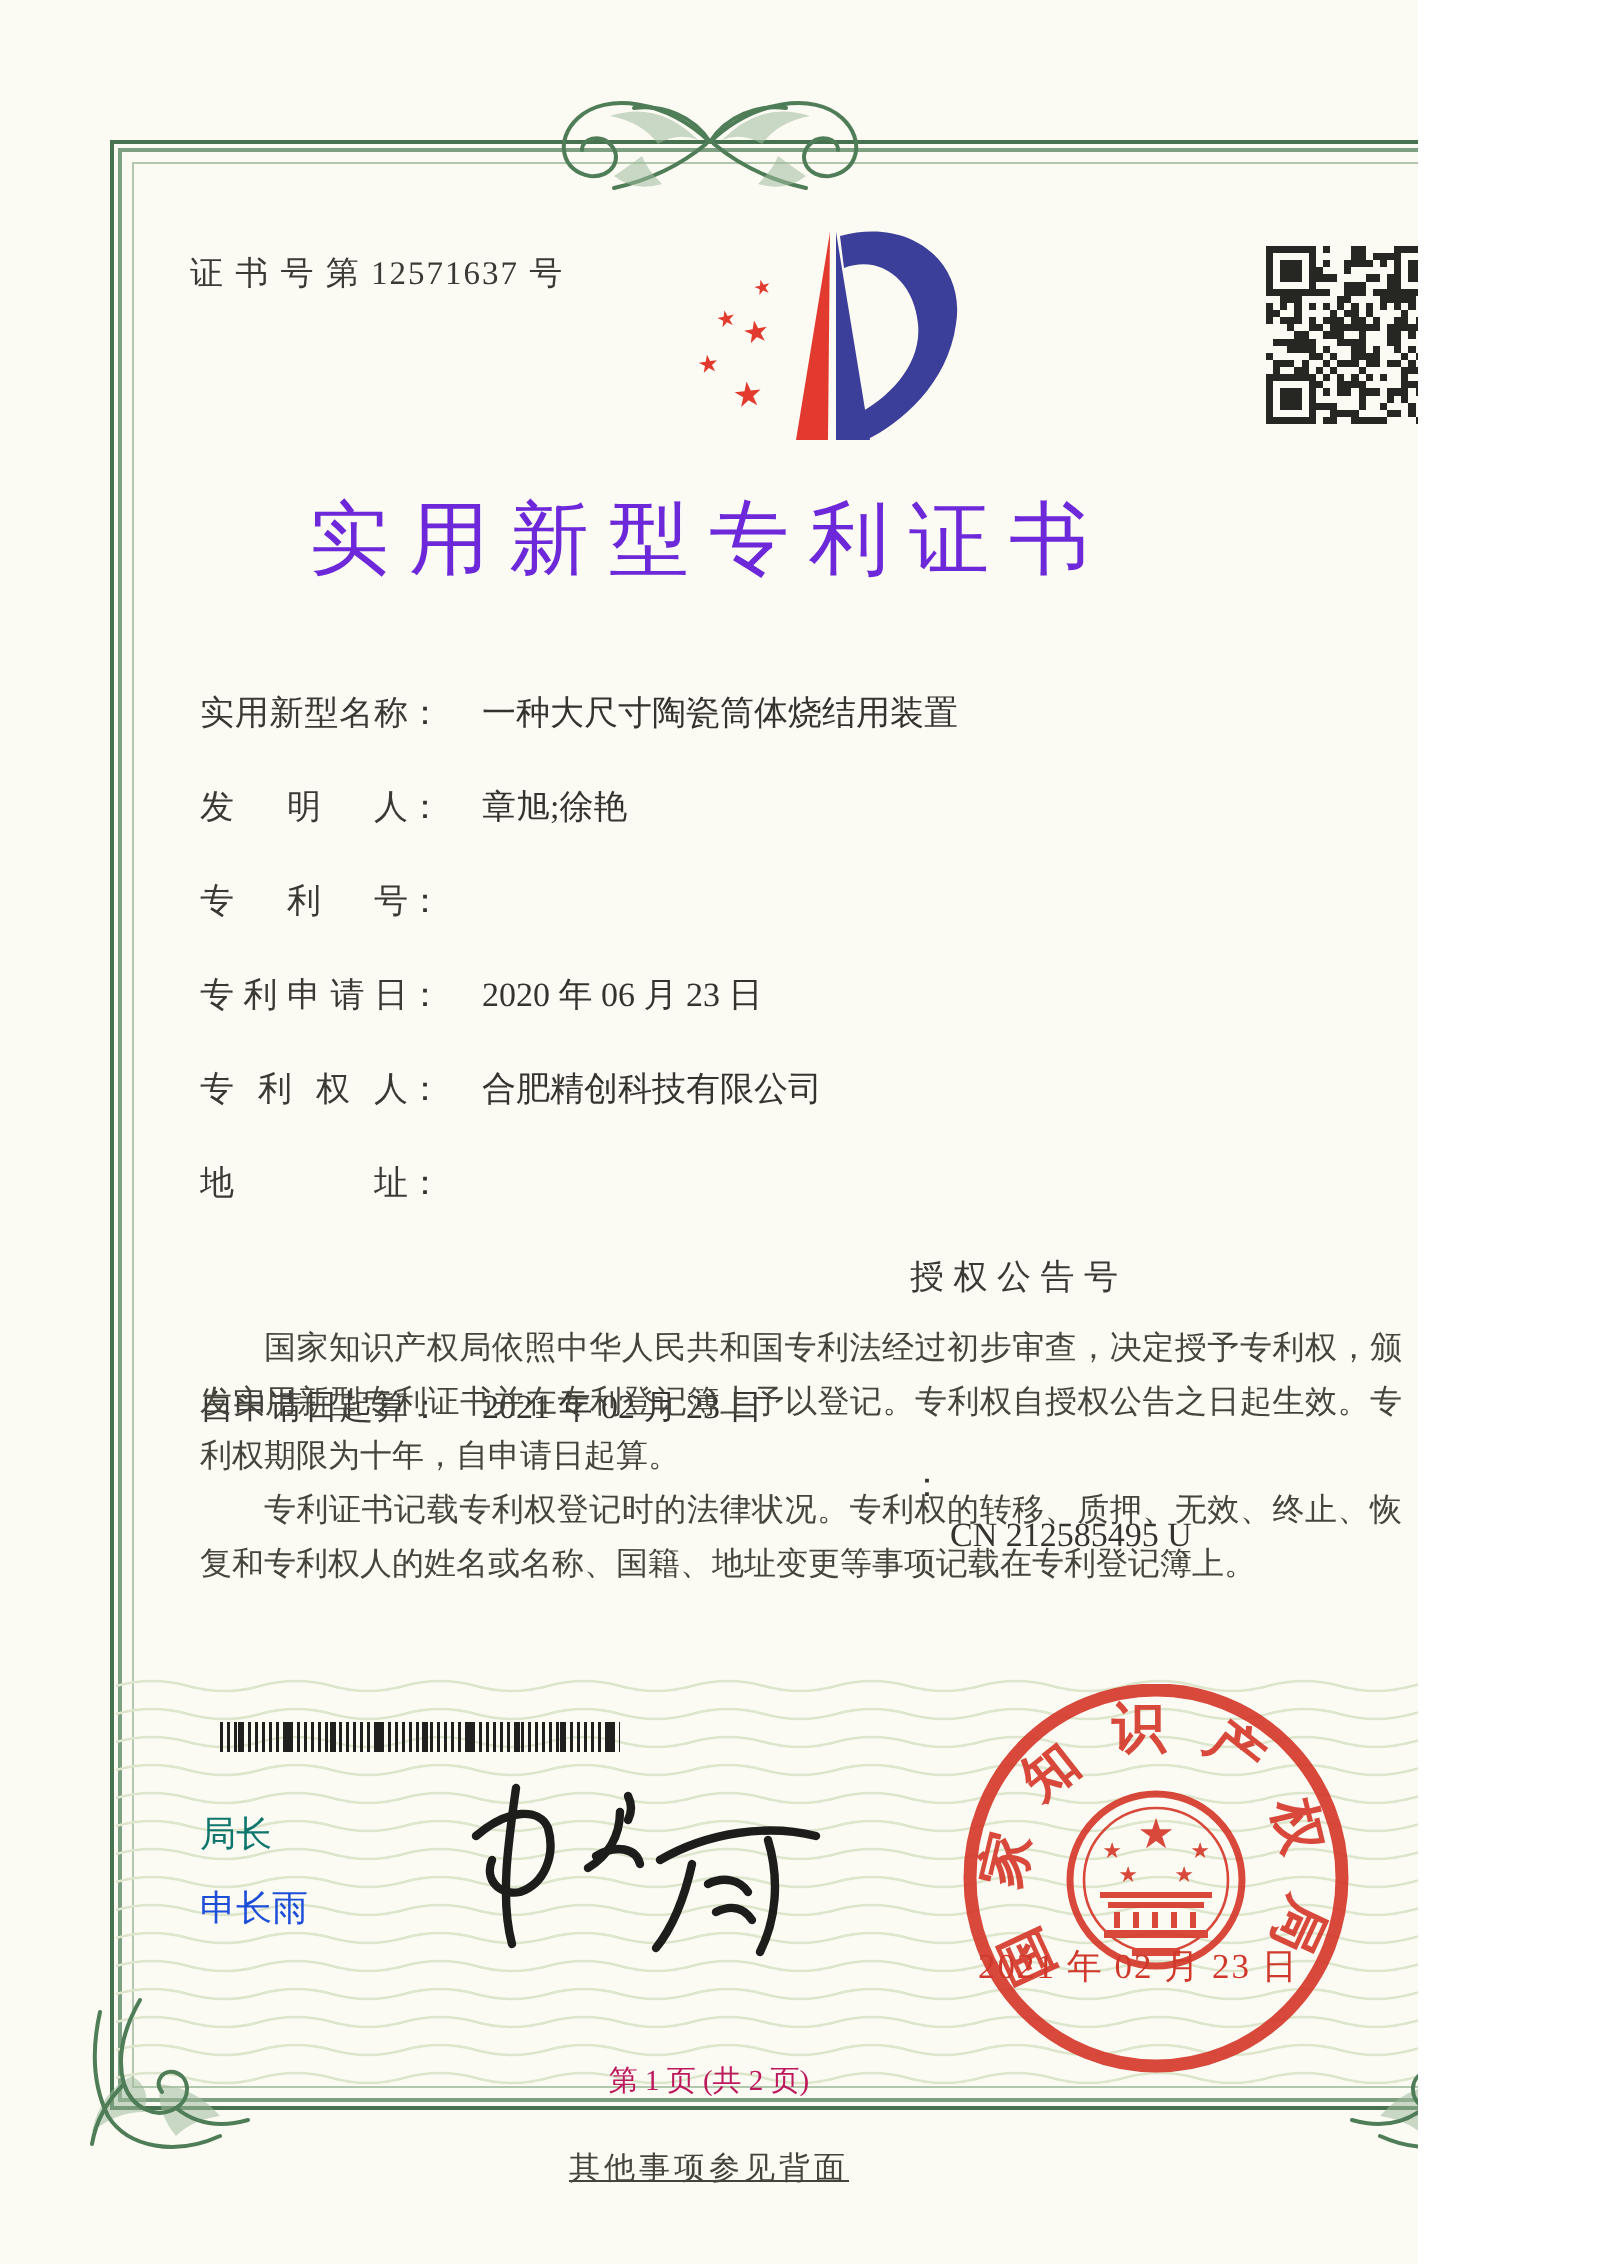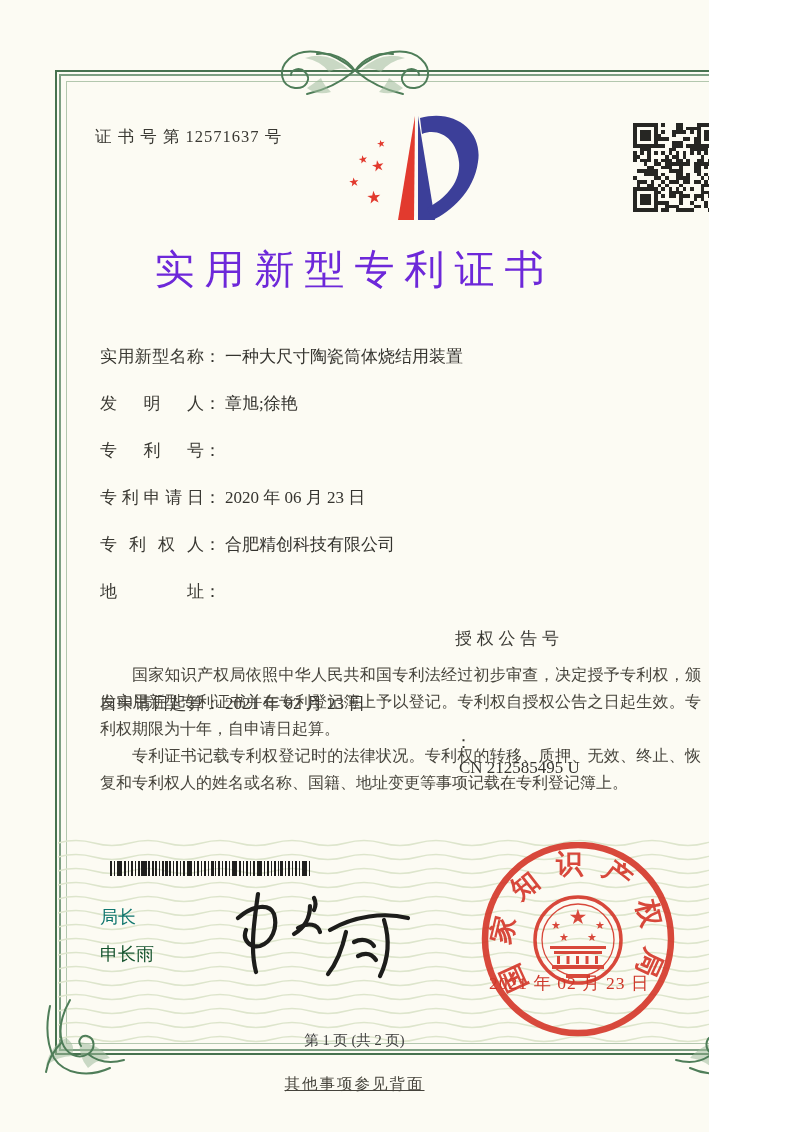--- a/index.html
+++ b/index.html
@@ -28,48 +28,48 @@
   .logo{position:absolute;left:338px;top:112px;}
   .qr{position:absolute;left:633px;top:123px;width:89px;height:89px;}
   .title{position:absolute;left:0;right:0;top:242px;text-align:center;
     font-size:40px;letter-spacing:10px;color:#6d28d9;font-weight:500;}
 
   
   .fields{position:absolute;left:100px;top:344px;width:600px;font-size:17px;line-height:25px;}
   .frow{display:flex;margin-bottom:22px;align-items:center;}
   .flabel{display:inline-block;width:104px;flex:0 0 104px;text-align:justify;text-align-last:justify;color:#3a3933;}
   .fcolon{flex:0 0 auto;}
-  .fvalue{margin-left:4px;}
+  .fvalue{margin-left:20px;}
   .fvalue.addr{max-width:446px;}
   .grant-first{display:flex;width:355px;flex:0 0 355px;}
   .grant-second{display:flex;flex-direction:column;}
 
   
   .paras{position:absolute;left:100px;top:661px;width:601px;
     font-size:16px;line-height:27px;text-align:justify;color:#46443c;}
   .paras p{margin:0;text-indent:2em;}
 
   
   .barcode{position:absolute;left:110px;top:861px;width:200px;height:15px;
     background-image:
       repeating-linear-gradient(90deg,#20201e 0 1.5px,transparent 1.5px 3.5px),
       repeating-linear-gradient(90deg,#20201e 0 1px,transparent 1px 7px),
       repeating-linear-gradient(90deg,transparent 0 9px,#20201e 9px 12px,transparent 12px 23px);}
   .director-title{position:absolute;left:100px;top:905px;font-size:18px;color:#0f766e;
     font-family:"Liberation Sans","DejaVu Sans",sans-serif;}
-  .director-name{position:absolute;left:100px;top:942px;font-size:18px;color:#14532d;
+  .director-name{position:absolute;left:100px;top:942px;font-size:18px;color:#1d4ed8;
     font-family:"Liberation Sans","DejaVu Sans",sans-serif;}
   .signature{position:absolute;left:226px;top:888px;}
   .sig-stroke{fill:none;stroke:#1d1d1b;stroke-width:4.2;stroke-linecap:round;stroke-linejoin:round;}
 
   .seal{position:absolute;left:478px;top:842px;width:200px;height:198px;}
   .seal-date{position:absolute;left:489px;top:971px;width:190px;font-size:17.5px;
     color:#cf382a;letter-spacing:1px;}
 
-  .page-info{position:absolute;left:0;right:0;top:1031px;text-align:center;font-size:14.5px;color:#404040;}
+  .page-info{position:absolute;left:0;right:0;top:1031px;text-align:center;font-size:14.5px;color:#be185d;}
   .back-note{position:absolute;left:0;right:0;top:1074px;text-align:center;font-size:15.5px;color:#45433b;letter-spacing:2px;text-decoration:underline;}
 </style>
 </head>
 <body>
 
 <div class="page">
 
   <div class="frame"></div>
   <svg class="waves" width="678" height="210" viewBox="0 0 678 210">
       <path d="M0 5 q18 -5 36 0 t 36 0 t 36 0 t 36 0 t 36 0 t 36 0 t 36 0 t 36 0 t 36 0 t 36 0 t 36 0 t 36 0 t 36 0 t 36 0 t 36 0 t 36 0 t 36 0 t 36 0 t 36 0 t 36 0"></path>

